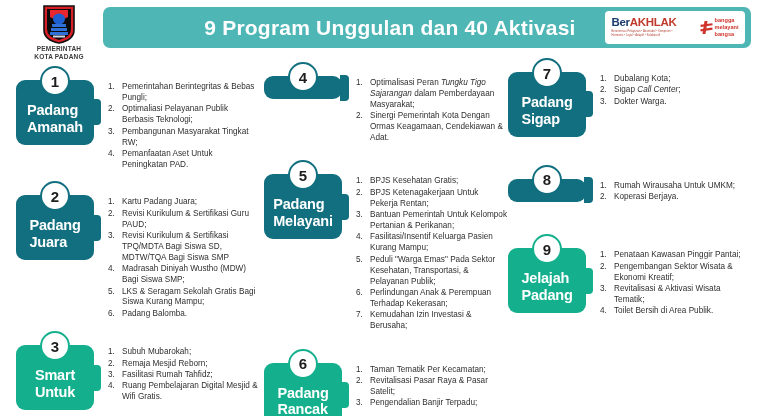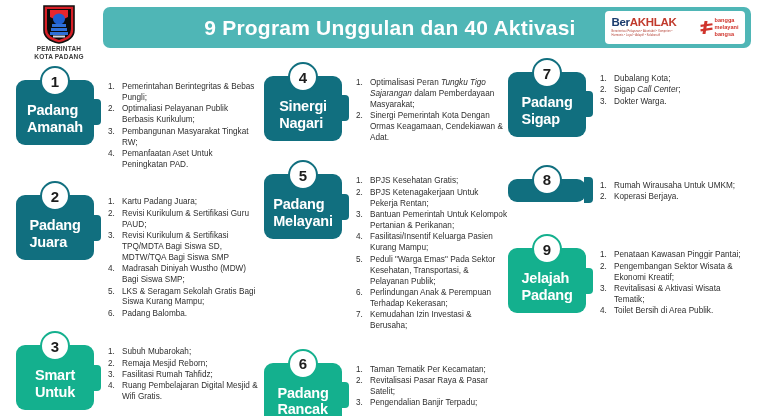--- a/index.html
+++ b/index.html
@@ -181,21 +181,21 @@
           </div>
           <div class="notch teal"></div>
         </div>
         <div class="items">
           <div class="item">
             <span class="num">1.</span>
             <span class="txt">Pemerintahan Berintegritas &amp; Bebas Pungli;</span>
           </div>
           <div class="item">
             <span class="num">2.</span>
-            <span class="txt">Optimaliasi Pelayanan Publik Berbasis Kurikulum;</span>
+            <span class="txt">Optimaliasi Pelayanan Publik Berbasis Teknologi;</span>
           </div>
           <div class="item">
             <span class="num">3.</span>
             <span class="txt">Pembangunan Masyarakat Tingkat RW;</span>
           </div>
           <div class="item">
             <span class="num">4.</span>
             <span class="txt">Pemanfaatan Aset Untuk Peningkatan PAD.</span>
           </div>
         </div>
@@ -262,24 +262,20 @@
             <span class="num">4.</span>
             <span class="txt">Ruang Pembelajaran Digital Mesjid &amp; Wifi Gratis.</span>
           </div>
         </div>
       </div>
     </div>
   <div class="col col-2">
       <div class="card c4">
         <div class="tab teal">
           <div class="badge teal">4</div>
-          <div class="tab-title">
-            <div>Sinergi</div>
-            <div>Nagari</div>
-          </div>
           <div class="notch teal"></div>
         </div>
         <div class="items">
           <div class="item">
             <span class="num">1.</span>
             <span class="txt">Optimalisasi Peran <i>Tungku Tigo Sajarangan</i> dalam Pemberdayaan Masyarakat;</span>
           </div>
           <div class="item">
             <span class="num">2.</span>
             <span class="txt">Sinergi Pemerintah Kota Dengan Ormas Keagamaan, Cendekiawan &amp; Adat.</span>

